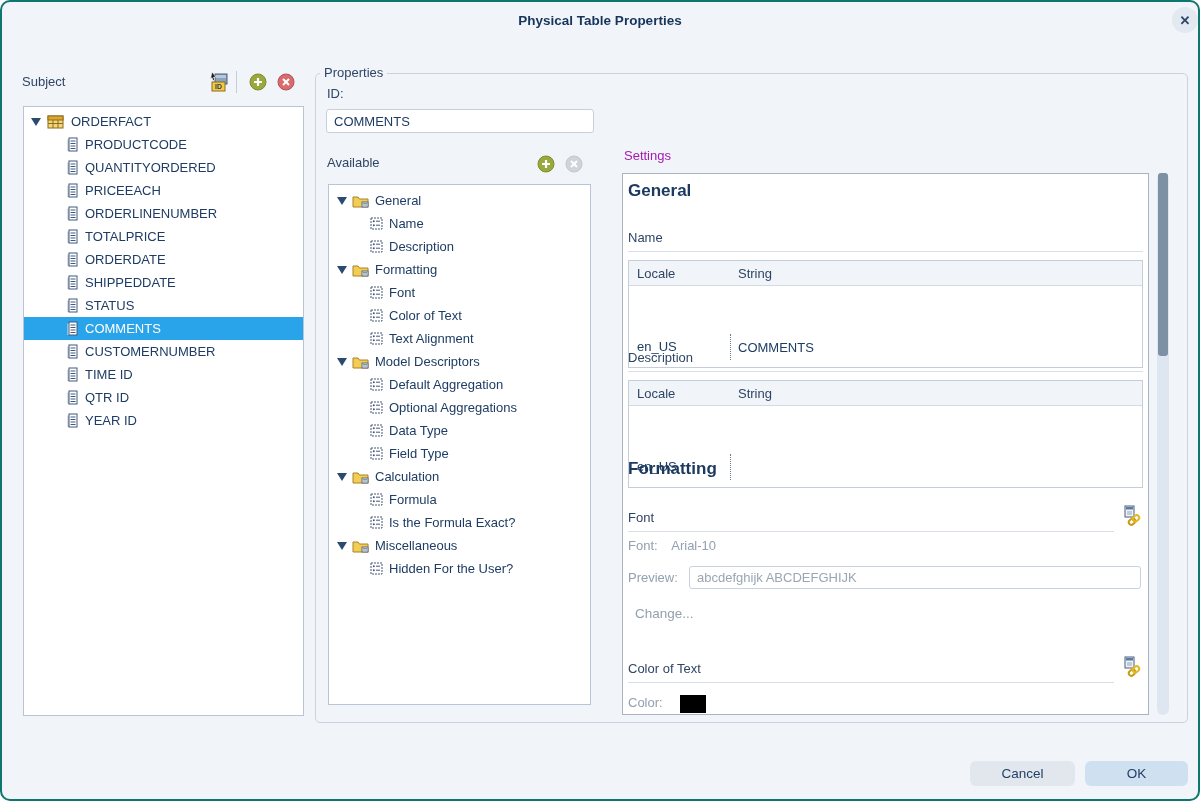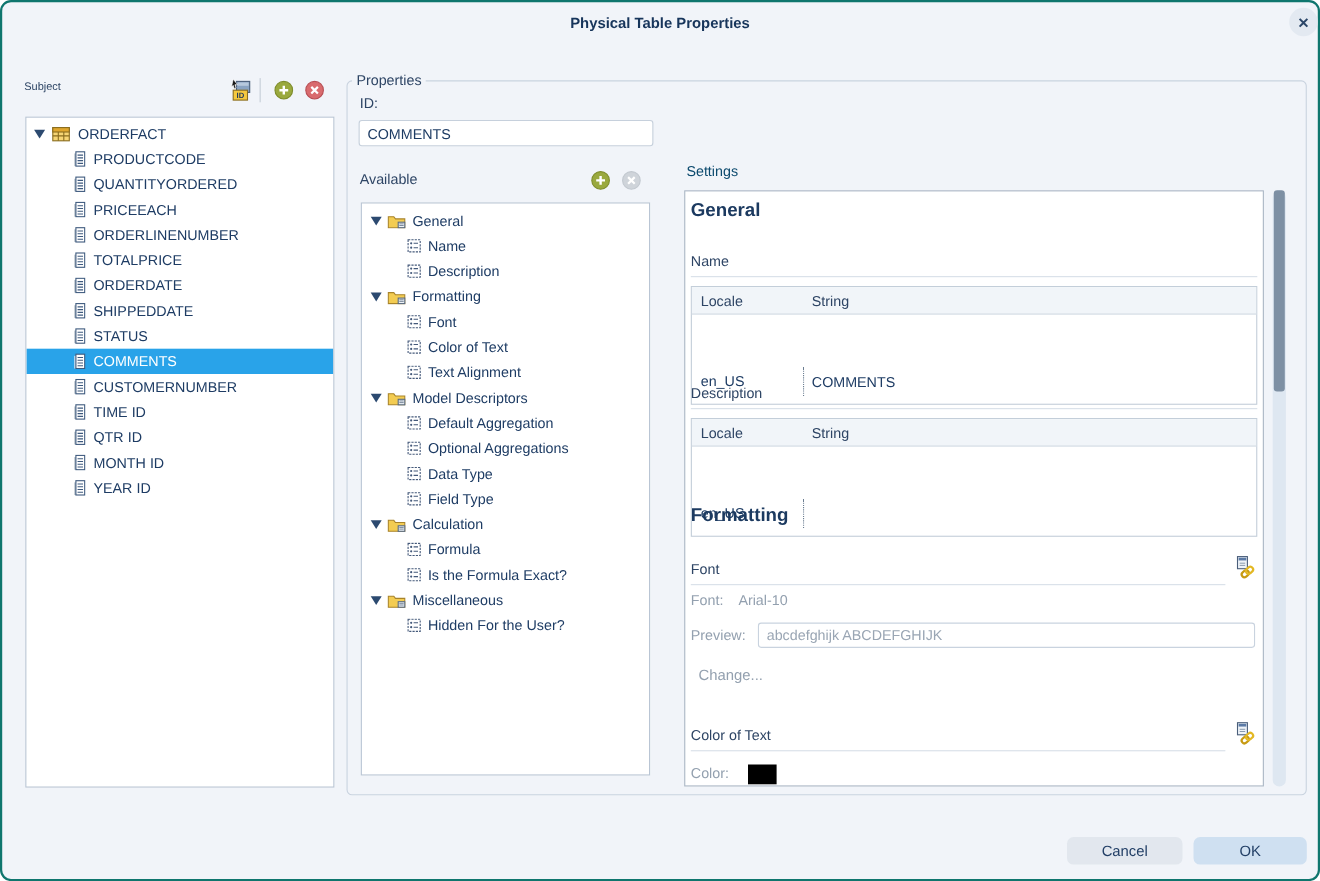--- a/index.html
+++ b/index.html
@@ -12,21 +12,21 @@
   .title{
     position:absolute;top:11px;left:0;right:0;text-align:center;
     font-size:13.5px;font-weight:bold;color:#17355b;
   }
   .close-btn{
     position:absolute;top:5px;left:1170px;width:26px;height:26px;border-radius:50%;
     background:#e3e9f1;display:flex;align-items:center;justify-content:center;
     color:#2b4668;font-size:13px;font-weight:bold;cursor:pointer;
   }
   
-  .subject-label{position:absolute;left:20px;top:72px;font-size:10px;color:#2e4565;}
+  .subject-label{position:absolute;left:20px;top:72px;font-size:13px;color:#2e4565;}
   .tb-icon{position:absolute;cursor:pointer;}
   .tb-sep{position:absolute;left:234px;top:69px;width:1px;height:22px;background:#c5cdd8;}
   .subject-tree{
     position:absolute;left:21px;top:104px;width:281px;height:610px;background:#fff;
     border:1px solid #b9c5d4;padding-top:3px;overflow:hidden;
   }
   .trow{height:23px;display:flex;align-items:center;font-size:13px;color:#1e3c64;
     padding-left:42px;white-space:nowrap;cursor:default;}
   .trow.root{padding-left:7px;}
   .trow.selected{background:#29a3e9;color:#ffffff;}
@@ -53,21 +53,21 @@
     position:absolute;left:12px;top:110px;width:263px;height:521px;background:#fff;
     border:1px solid #b9c5d4;padding-top:4px;overflow:hidden;
   }
   .arow{height:23px;display:flex;align-items:center;font-size:13px;color:#1e3c64;
     white-space:nowrap;cursor:default;}
   .arow.group{padding-left:8px;}
   .arow.leaf{padding-left:41px;}
   .arow .tri{border-top-width:8px;margin-right:5px;}
   .arow svg{margin-right:6px;flex:none;}
   
-  .settings-label{position:absolute;left:308px;top:74px;font-size:13px;color:#0c4a6e;}
+  .settings-label{position:absolute;left:308px;top:74px;font-size:13px;color:#a21caf;}
   .settings-box{
     position:absolute;left:306px;top:99px;width:527px;height:542px;background:#fff;
     border:1px solid #a9b5c4;overflow:hidden;
   }
   .sb{position:absolute;}
   .heading{font-size:17px;font-weight:bold;color:#1c3a60;}
   .sec-label{font-size:13px;color:#2e4565;}
   .rule{height:1px;background:#d8dfe8;}
   .stable{border:1px solid #c3ced9;background:#fff;padding-bottom:7px;}
   .hrow{display:flex;height:25px;align-items:center;background:#f1f5f9;border-bottom:1px solid #d3dbe3;
@@ -236,28 +236,20 @@
           <path d="M4.5 4h5 M4.5 6.5h5 M4.5 9h5 M4.5 11.5h5" stroke="#3e5a7e"></path>
         </svg>
         <span>QTR ID</span>
       </div>
     <div class="trow">
         <svg width="12" height="15">
           <rect x="1.5" y="2.5" width="3" height="11.5" fill="#b9c2cc"></rect>
           <rect x="3" y="1" width="8" height="13" fill="#fff" stroke="#3e5a7e"></rect>
           <path d="M4.5 4h5 M4.5 6.5h5 M4.5 9h5 M4.5 11.5h5" stroke="#3e5a7e"></path>
         </svg>
-        <span>MONTH ID</span>
-      </div>
-    <div class="trow">
-        <svg width="12" height="15">
-          <rect x="1.5" y="2.5" width="3" height="11.5" fill="#b9c2cc"></rect>
-          <rect x="3" y="1" width="8" height="13" fill="#fff" stroke="#3e5a7e"></rect>
-          <path d="M4.5 4h5 M4.5 6.5h5 M4.5 9h5 M4.5 11.5h5" stroke="#3e5a7e"></path>
-        </svg>
         <span>YEAR ID</span>
       </div>
   </div>
 
   <div class="props-group">
     <span class="props-legend">Properties</span>
 
     <div class="id-label">ID:</div>
     <input class="id-input" value="COMMENTS" style="">
 

